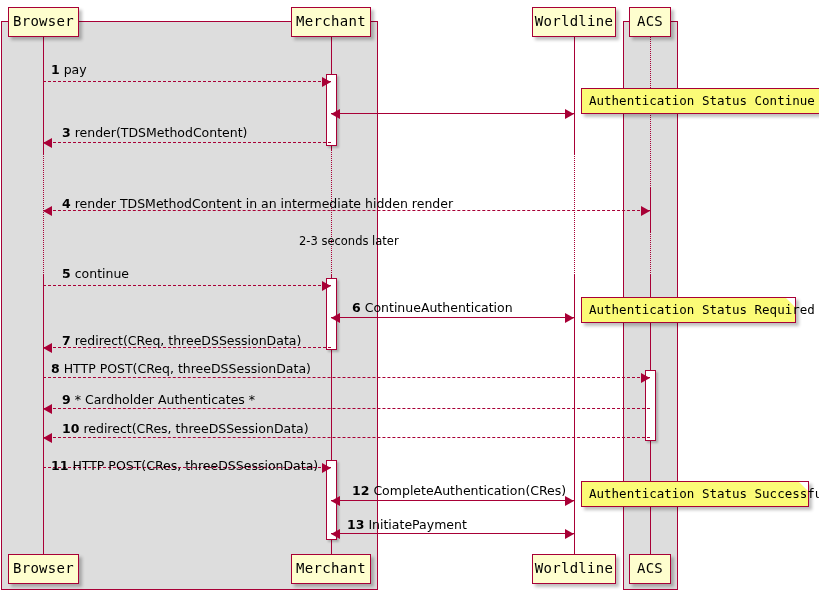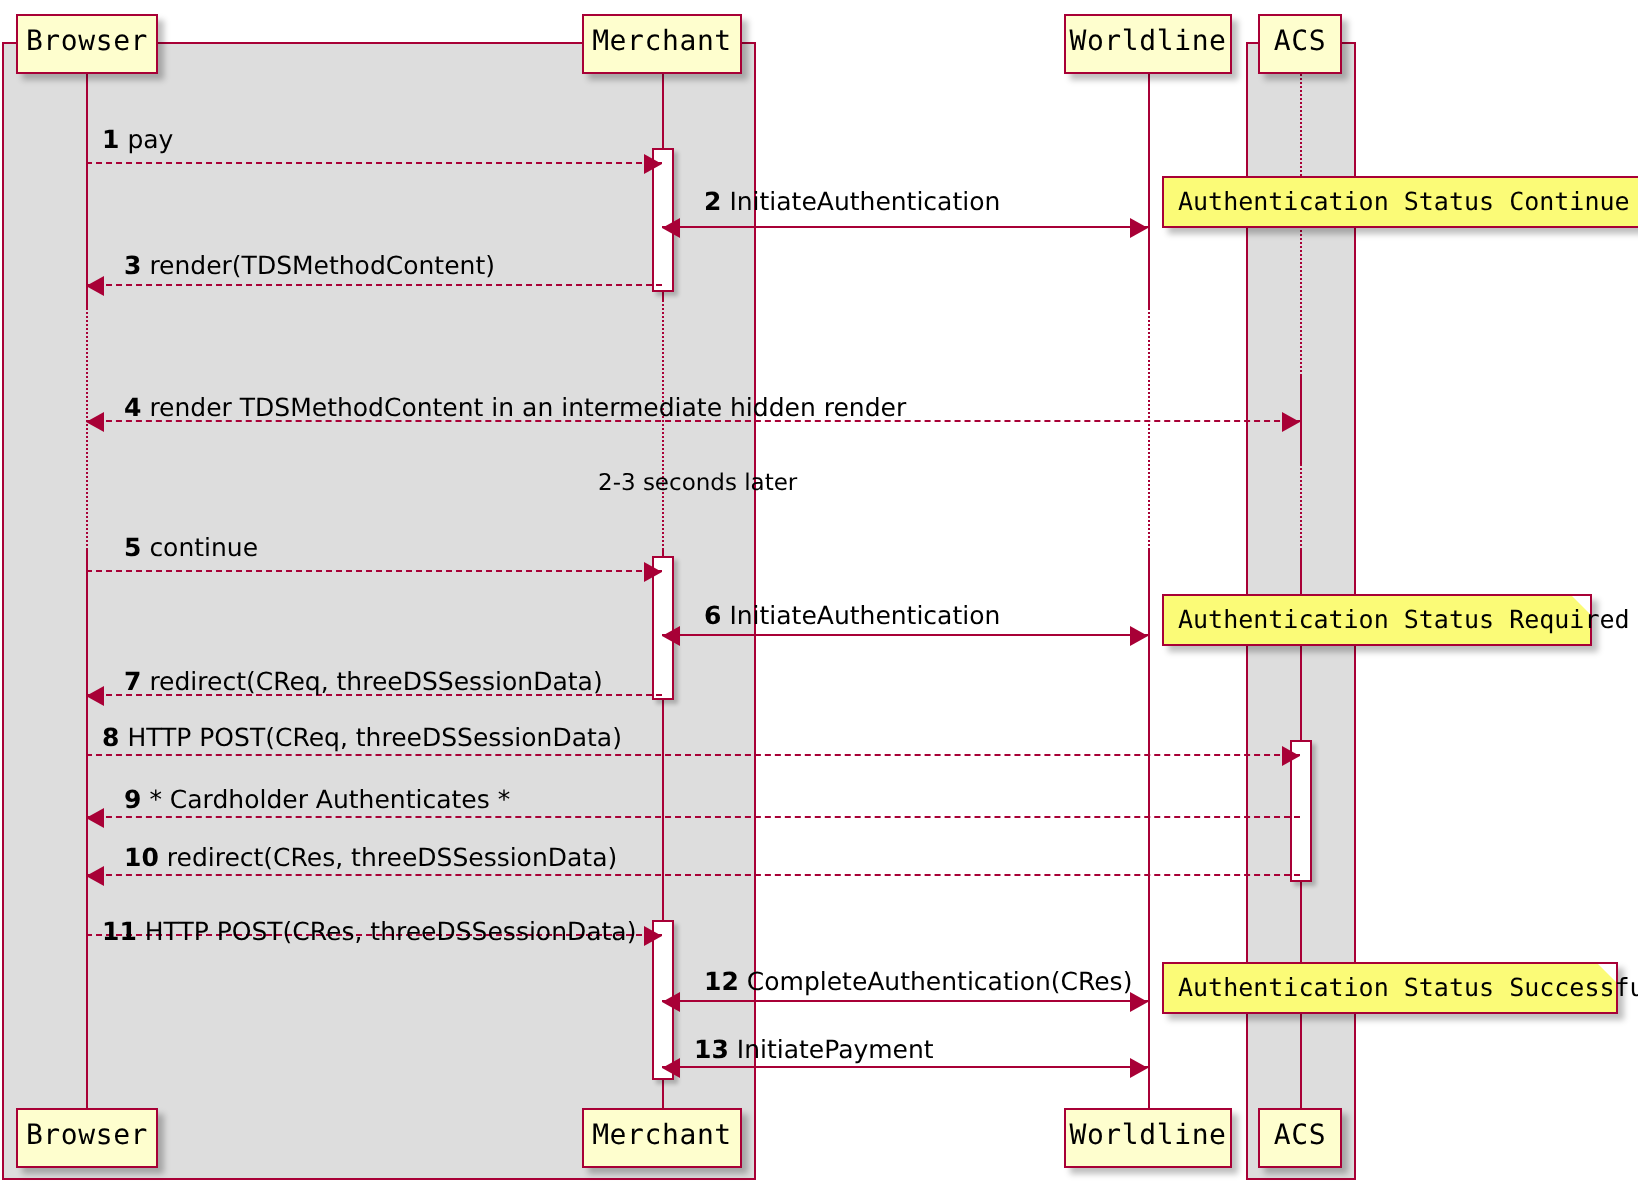--- a/index.html
+++ b/index.html
@@ -175,35 +175,34 @@
     <div class="participant" style="left: 532px; top: 7px; width: 84px;">Worldline</div>
     <div class="participant" style="left: 532px; top: 554px; width: 84px;">Worldline</div>
     <div class="participant" style="left: 629px; top: 7px; width: 42px;">ACS</div>
     <div class="participant" style="left: 629px; top: 554px; width: 42px;">ACS</div>
     <div class="msg-line dashed" style="left: 43px; top: 81px; width: 288px;"></div>
     <div class="arrow-head right" style="top: 77px; left: 322px;"></div>
     <div class="msg-label" style="left: 51px; top: 62px;"><span class="seq">1</span> <span>pay</span></div>
     <div class="msg-line" style="left: 331px; top: 113px; width: 243px;"></div>
     <div class="arrow-head right" style="top: 109px; left: 565px;"></div>
     <div class="arrow-head left" style="top: 109px; left: 331px;"></div>
-    <div class="msg-label" style="left: 352px; top: 93px;"><span class="seq">2</span> <span>InitiateAuthentication</span></div>
     <div class="msg-line dashed" style="left: 43px; top: 142px; width: 288px;"></div>
     <div class="arrow-head left" style="top: 138px; left: 43px;"></div>
     <div class="msg-label" style="left: 62px; top: 125px;"><span class="seq">3</span> <span>render(TDSMethodContent)</span></div>
     <div class="msg-line dashed" style="left: 43px; top: 210px; width: 607px;"></div>
     <div class="arrow-head right" style="top: 206px; left: 641px;"></div>
     <div class="arrow-head left" style="top: 206px; left: 43px;"></div>
     <div class="msg-label" style="left: 62px; top: 196px;"><span class="seq">4</span> <span>render TDSMethodContent in an intermediate hidden render</span></div>
     <div class="msg-line dashed" style="left: 43px; top: 285px; width: 288px;"></div>
     <div class="arrow-head right" style="top: 281px; left: 322px;"></div>
     <div class="msg-label" style="left: 62px; top: 266px;"><span class="seq">5</span> <span>continue</span></div>
     <div class="msg-line" style="left: 331px; top: 317px; width: 243px;"></div>
     <div class="arrow-head right" style="top: 313px; left: 565px;"></div>
     <div class="arrow-head left" style="top: 313px; left: 331px;"></div>
-    <div class="msg-label" style="left: 352px; top: 300px;"><span class="seq">6</span> <span>InitiateAuthentication</span></div>
+    <div class="msg-label" style="left: 352px; top: 300px;"><span class="seq">6</span> <span>ContinueAuthentication</span></div>
     <div class="msg-line dashed" style="left: 43px; top: 347px; width: 288px;"></div>
     <div class="arrow-head left" style="top: 343px; left: 43px;"></div>
     <div class="msg-label" style="left: 62px; top: 333px;"><span class="seq">7</span> <span>redirect(CReq, threeDSSessionData)</span></div>
     <div class="msg-line dashed" style="left: 43px; top: 377px; width: 607px;"></div>
     <div class="arrow-head right" style="top: 373px; left: 641px;"></div>
     <div class="msg-label" style="left: 51px; top: 361px;"><span class="seq">8</span> <span>HTTP POST(CReq, threeDSSessionData)</span></div>
     <div class="msg-line dashed" style="left: 43px; top: 408px; width: 607px;"></div>
     <div class="arrow-head left" style="top: 404px; left: 43px;"></div>
     <div class="msg-label" style="left: 62px; top: 392px;"><span class="seq">9</span> <span>* Cardholder Authenticates *</span></div>
     <div class="msg-line dashed" style="left: 43px; top: 437px; width: 607px;"></div>

